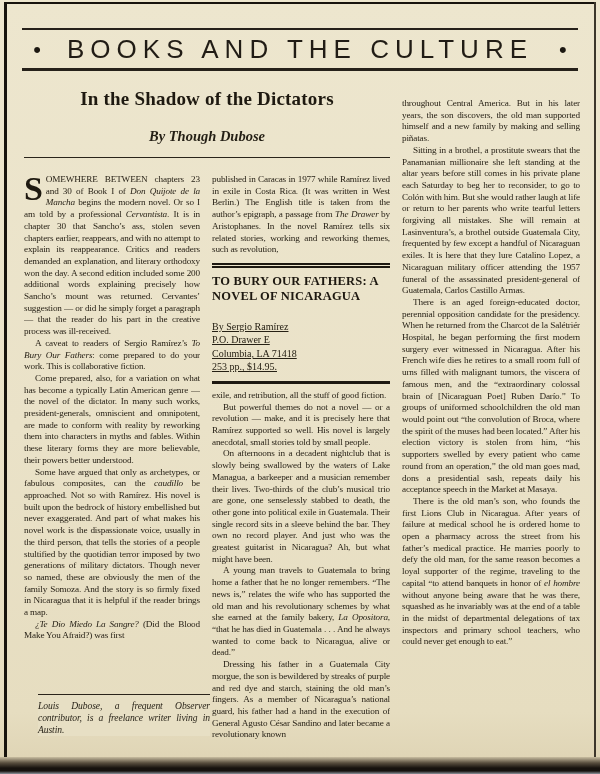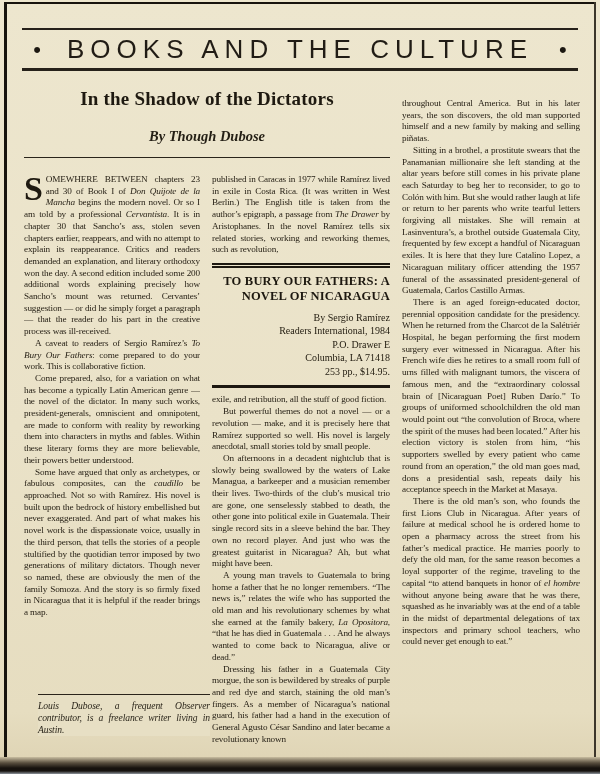--- a/index.html
+++ b/index.html
@@ -44,23 +44,23 @@
   .col2 { left:212px; top:174px; width:178px; height:572px; overflow:hidden; }
   .col3 { left:402px; top:78px;  width:178px; height:668px; overflow:hidden;margin-top:20px; }
 
   .dropcap {
     float:left; font-size:34px; line-height:27px; padding:1px 3px 0 0;
     font-weight:bold; color:#1e1910;
   }
 
   
   .book-box { margin:7px 0 6px 0; padding:6px 0 7px 0;
-              border-top:5px double #1d1810; border-bottom:3px solid #1d1810; text-align:right; }
+              border-top:5px double #1d1810; border-bottom:3px solid #1d1810; text-align:left; }
   .book-box-title { font-size:12.5px; line-height:15px; font-weight:bold; letter-spacing:0.2px; color:#1d1810; }
-  .book-box-lines { margin-top:7px; font-size:10px; line-height:13.5px; letter-spacing:0; color:#262014; }
+  .book-box-lines { margin-top:16px; font-size:10px; line-height:13.5px; letter-spacing:0; color:#262014;text-decoration:underline; }
 
   
   .bio { position:absolute; left:38px; top:694px; width:172px; background:#e7dfc4;
          border-top:1.5px solid #2a241b; padding-top:5px;
          font-size:9.6px; line-height:12px; font-style:italic; text-align:justify; letter-spacing:-0.1px; }
   .footer { position:absolute; left:26px; top:749px; width:340px; display:flex; align-items:baseline; gap:52px;
             font-family:"Liberation Sans", sans-serif; }
   .page-number { font-size:11.5px; font-weight:bold; color:#211c14; }
   .issue-date  { font-size:9px; font-weight:bold; letter-spacing:1.2px; color:#2a2418;margin-top:27px; }
 </style>
@@ -87,29 +87,29 @@
     <div class="article-title">In the Shadow of the Dictators</div>
     <div class="article-byline">By Though Dubose</div>
     <div class="byline-rule"></div>
   </div>
 
   <div class="col col1">
     <p class="cont"><span class="dropcap">S</span><span>OMEWHERE BETWEEN chapters 23 and 30 of Book I of <i>Don Quijote de la Mancha</i> begins the modern novel. Or so I am told by a professional <i>Cervantista</i>. It is in chapter 30 that Sancho’s ass, stolen seven chapters earlier, reappears, and with no attempt to explain its reappearance. Critics and readers demanded an explanation, and literary orthodoxy won the day. A second edition included some 200 additional words explaining precisely how Sancho’s mount was returned. Cervantes’ suggestion — or did he simply forget a paragraph — that the reader do his part in the creative process was ill-received.</span></p>
     <p>A caveat to readers of Sergio Ramírez’s <i>To Bury Our Fathers</i>: come prepared to do your work. This is collaborative fiction.</p>
     <p>Come prepared, also, for a variation on what has become a typically Latin American genre — the novel of the dictator. In many such works, president-generals, omniscient and omnipotent, are made to conform with reality by reworking them into characters in myths and fables. Within these literary forms they are more believable, their powers better understood.</p>
     <p>Some have argued that only as archetypes, or fabulous composites, can the <i>caudillo</i> be approached. Not so with Ramírez. His novel is built upon the bedrock of history embellished but never exaggerated. And part of what makes his novel work is the dispassionate voice, usually in the third person, that tells the stories of a people stultified by the quotidian terror imposed by two generations of military dictators. Though never so named, these are obviously the men of the family Somoza. And the story is so firmly fixed in Nicaragua that it is helpful if the reader brings a map.</p>
+    <p><i>¿Te Dio Miedo La Sangre?</i> (Did the Blood Make You Afraid?) was first</p>
   </div>
 
   <div class="col col2">
     <p class="cont">published in Caracas in 1977 while Ramírez lived in exile in Costa Rica. (It was written in West Berlin.) The English title is taken from the author’s epigraph, a passage from <i>The Drawer</i> by Aristophanes. In the novel Ramírez tells six related stories, working and reworking themes, such as revolution,</p>
     <div class="book-box">
       <div class="book-box-title">TO BURY OUR FATHERS: A NOVEL OF NICARAGUA</div>
       <div class="book-box-lines">
         <div>By Sergio Ramírez</div>
-        <div>Readers International, 1984</div>
         <div>P.O. Drawer E</div>
         <div>Columbia, LA 71418</div>
         <div>253 pp., $14.95.</div>
       </div>
     </div>
     <p class="cont">exile, and retribution, all the stuff of good fiction.</p>
     <p>But powerful themes do not a novel — or a revolution — make, and it is precisely here that Ramírez supported so well. His novel is largely anecdotal, small stories told by small people.</p>
     <p>On afternoons in a decadent nightclub that is slowly being swallowed by the waters of Lake Managua, a barkeeper and a musician remember their lives. Two-thirds of the club’s musical trio are gone, one senselessly stabbed to death, the other gone into political exile in Guatemala. Their single record sits in a sleeve behind the bar. They own no record player. And just who was the greatest guitarist in Nicaragua? Ah, but what might have been.</p>
     <p>A young man travels to Guatemala to bring home a father that he no longer remembers. “The news is,” relates the wife who has supported the old man and his revolutionary schemes by what she earned at the family bakery, <i>La Opositora</i>, “that he has died in Guatemala . . . And he always wanted to come back to Nicaragua, alive or dead.”</p>
     <p>Dressing his father in a Guatemala City morgue, the son is bewildered by streaks of purple and red dye and starch, staining the old man’s fingers. As a member of Nicaragua’s national guard, his father had a hand in the execution of General Agusto César Sandino and later became a revolutionary known</p>

